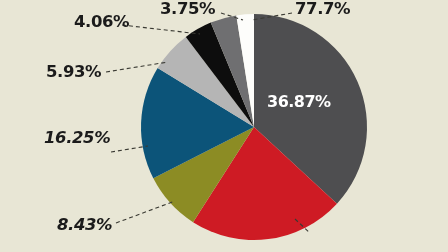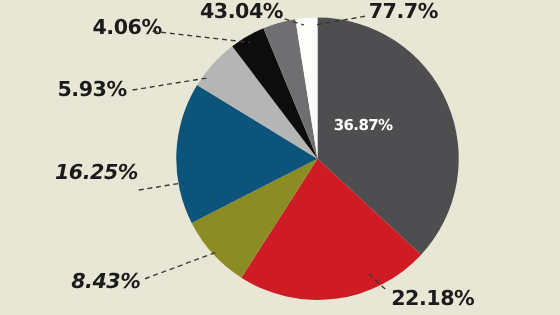--- a/index.html
+++ b/index.html
@@ -34,21 +34,21 @@
     font-size: 16.5px;
     letter-spacing: -0.4px;
     color: #1b1b1b;
     white-space: nowrap;
     line-height: 1;
   }
   .inner-label {
     position: absolute;
     font-family: "DejaVu Sans", sans-serif;
     font-weight: bold;
-    font-size: 12px;
+    font-size: 16px;
     letter-spacing: -0.5px;
     color: #ffffff;
     white-space: nowrap;
     line-height: 1;
   }
 </style>
 </head>
 <body>
 
 <div id="stage">
@@ -70,27 +70,26 @@
         <line x1="111" y1="152" x2="148" y2="146" stroke="#3a3a33" stroke-width="1.1" stroke-dasharray="4,3"></line>
         <line x1="106" y1="72" x2="168" y2="62" stroke="#3a3a33" stroke-width="1.1" stroke-dasharray="4,3"></line>
         <line x1="122" y1="25" x2="200" y2="34" stroke="#3a3a33" stroke-width="1.1" stroke-dasharray="4,3"></line>
         <line x1="221" y1="13" x2="243" y2="20" stroke="#3a3a33" stroke-width="1.1" stroke-dasharray="4,3"></line>
         <line x1="292" y1="13" x2="252" y2="20" stroke="#3a3a33" stroke-width="1.1" stroke-dasharray="4,3"></line>
       </g>
   </svg>
 
   <div class="inner-label" style="left:267px; top:94px;">36.87%</div>
 
-  <div class="callout-label" style="left:313px; top:231px;">22.18%</div>
 
   <div class="callout-label" style="left:57px; top:217px;font-style:italic;">8.43%</div>
 
   <div class="callout-label" style="left:44px; top:130px;font-style:italic;">16.25%</div>
 
   <div class="callout-label" style="left:46px; top:64px;">5.93%</div>
 
   <div class="callout-label" style="left:62px; top:14px;margin-left:12px;">4.06%</div>
 
-  <div class="callout-label" style="left:160px; top:1px;">43.04%</div>
+  <div class="callout-label" style="left:160px; top:1px;">3.75%</div>
 
   <div class="callout-label" style="left:295px; top:1px;">77.7%</div>
 
 </div>
 
 </body></html>

